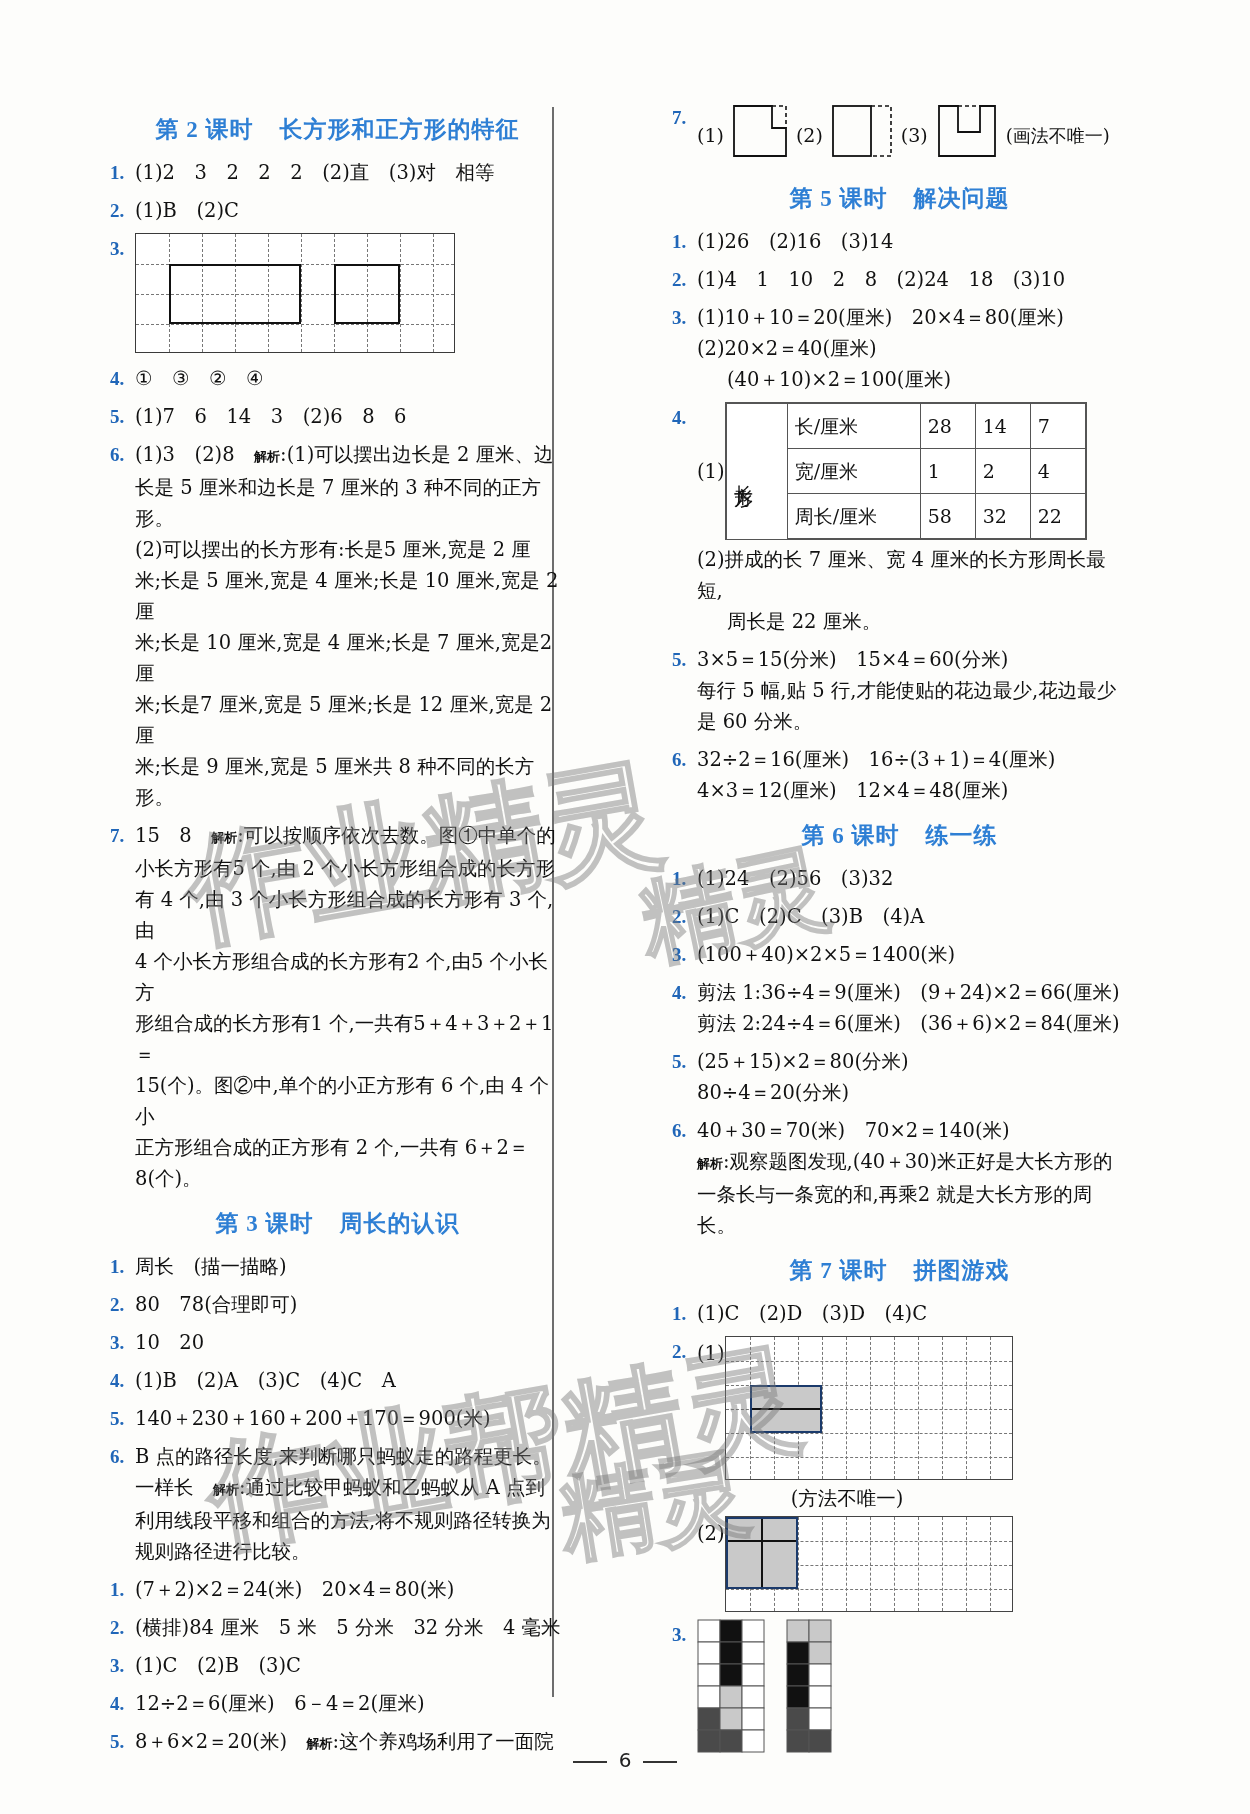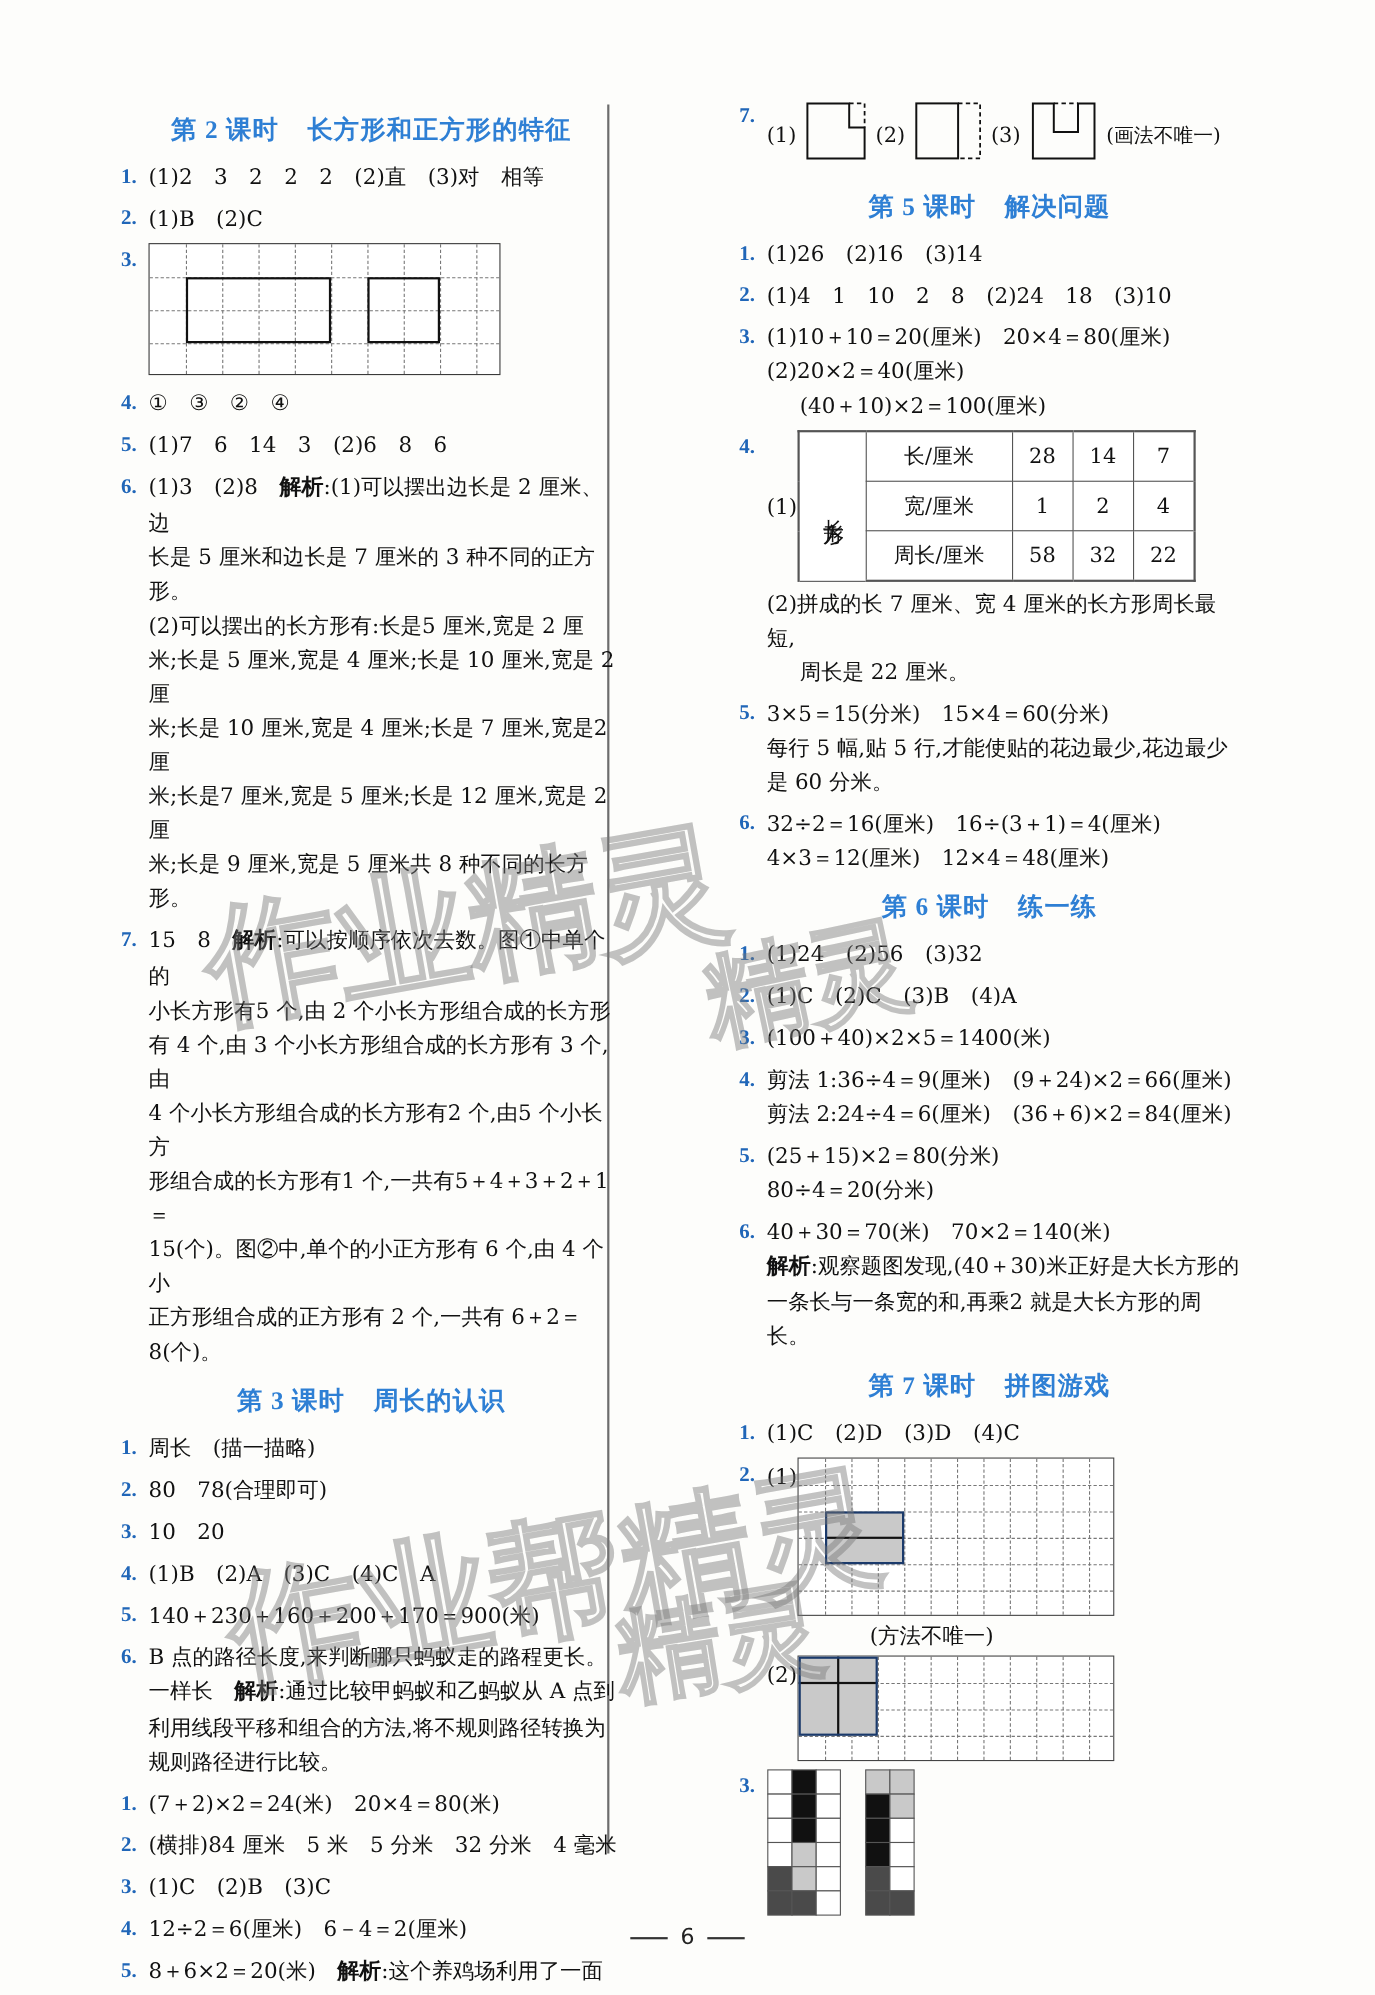--- a/index.html
+++ b/index.html
@@ -7,20 +7,21 @@
     width:1250px; height:1814px;
     background:#fdfdfb;
     font-family:"Liberation Serif", serif;
     color:#111;
     position:relative;
     overflow:hidden;
   }
   .page {
     position:absolute; inset:0;
     padding:0;
+    margin-top:12px;
   }
   .col-left, .col-right {
     position:absolute;
     top:88px;
     width:455px;
   }
   .col-left { left:110px; }
   .col-right { left:672px; }
   .divider {
     position:absolute;
@@ -50,21 +51,21 @@
     color:#2066b8;
     font-weight:bold;
     font-size:19px;
     min-width:25px;
     flex:0 0 25px;
     font-family:"Liberation Serif", serif;
   }
   .body { flex:1 1 auto; }
   .body p { margin:0; }
   .indent { padding-left:30px; }
-  .jie { font-weight:bold; font-family:Liberation Mono, monospace; font-size:20px;}
+  .jie { font-weight:bold; font-family:Liberation Serif, serif; font-size:13px;}
   .kai { font-family:"DejaVu Serif", serif; }
 
   
   .grid-fig {
     position:relative;
     border:1.4px solid #3a3a3a;
     background:#fff;
     box-sizing:border-box;
   }
   .vline { position:absolute; top:0; bottom:0; width:0; border-left:1px dashed #777; }
@@ -77,21 +78,20 @@
 
   
   table.tbl {
     border-collapse:collapse;
     font-size:19px;
     background:#fff;
     font-family:"DejaVu Serif", serif;
   }
   table.tbl td {
     border:1.2px solid #555;
-    text-align:center;
     padding:5px 7px;
     height:34px;
     font-family:"DejaVu Serif", serif;
   }
   .vtxt { writing-mode:vertical-rl; text-orientation:upright; letter-spacing:3px; line-height:1.05; }
 
   .footer {
     position:absolute;
     left:0; right:0; bottom:42px;
     text-align:center;

